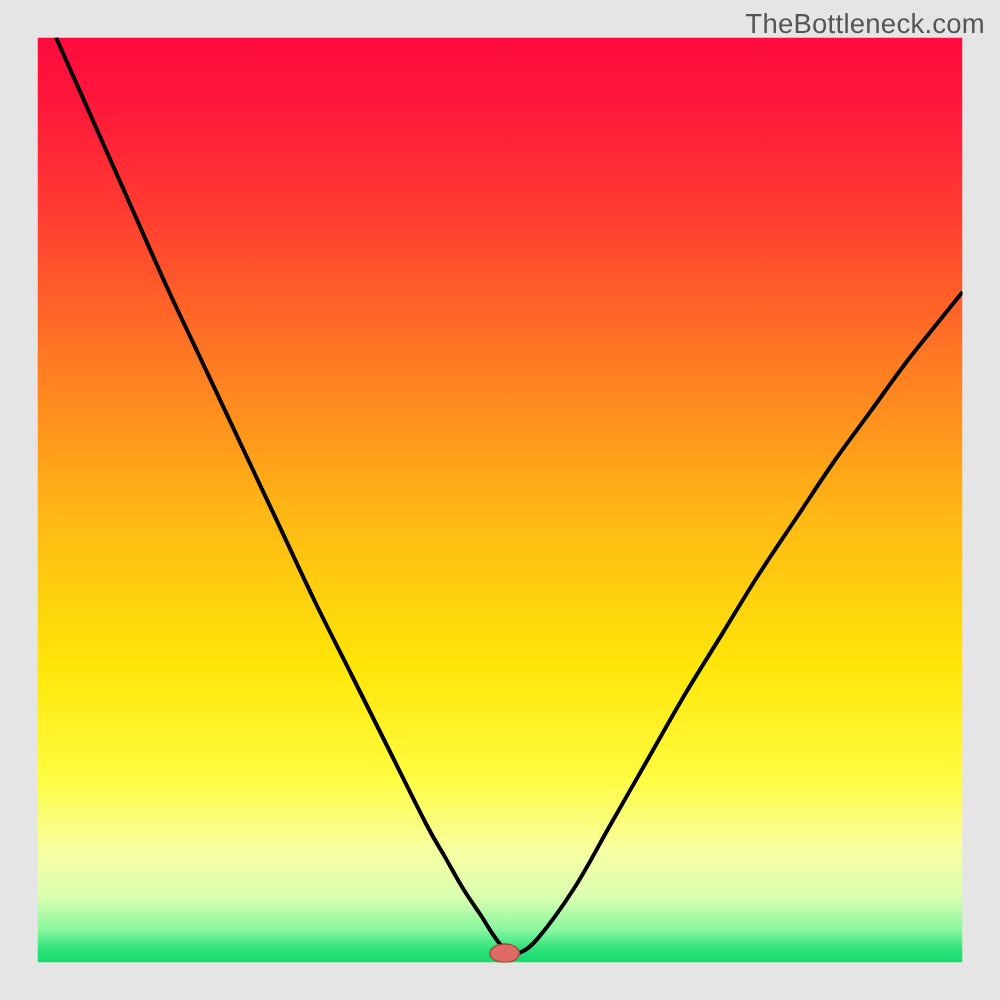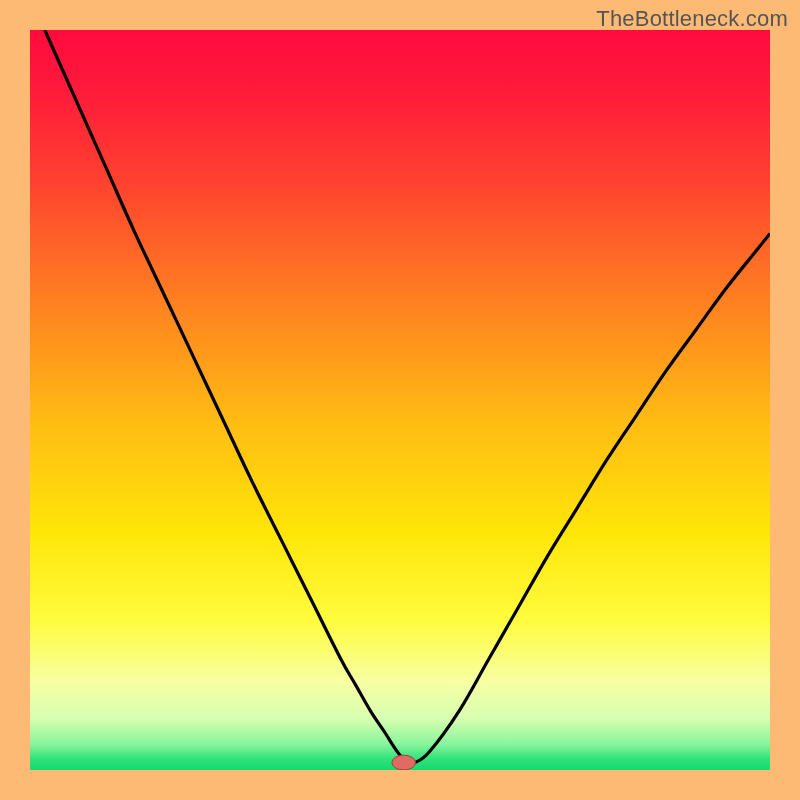--- a/index.html
+++ b/index.html
@@ -8,21 +8,21 @@
     width: 800px;
     height: 800px;
     background: #000;
     overflow: hidden;
     font-family: Arial, Helvetica, sans-serif;
   }
   .frame {
     position: relative;
     width: 800px;
     height: 800px;
-    background: #fdba74;
+    background: #e5e5e5;
   }
   .watermark {
     position: absolute;
     top: 6px;
     right: 12px;
     color: #555;
     font-size: 22px;
     font-weight: 500;
     letter-spacing: 0.2px;
     z-index: 10;

